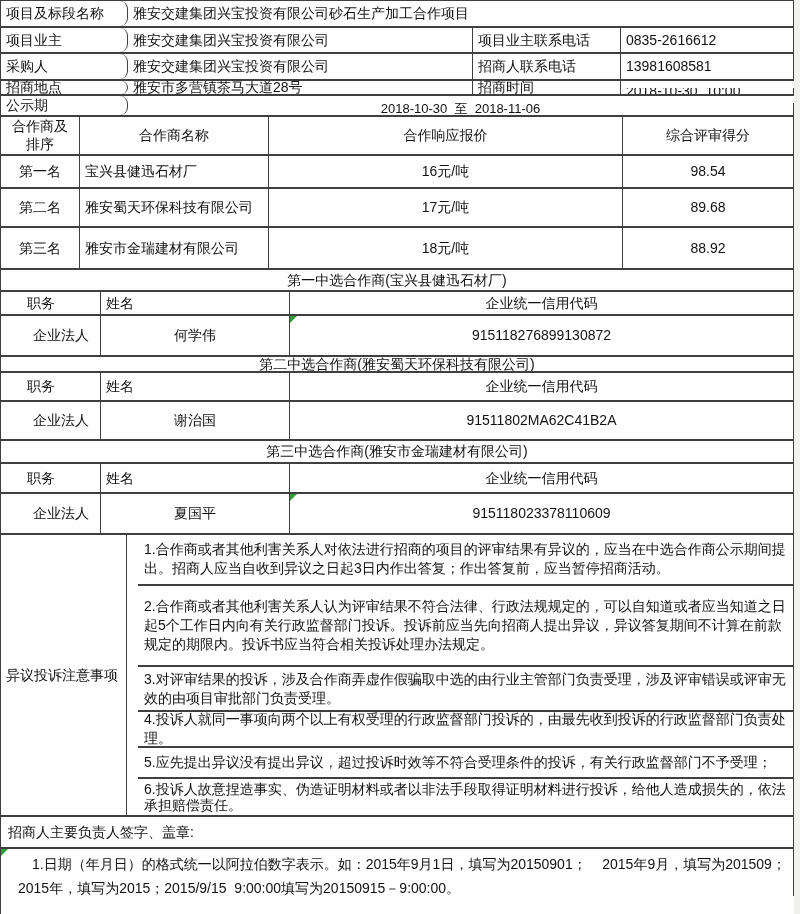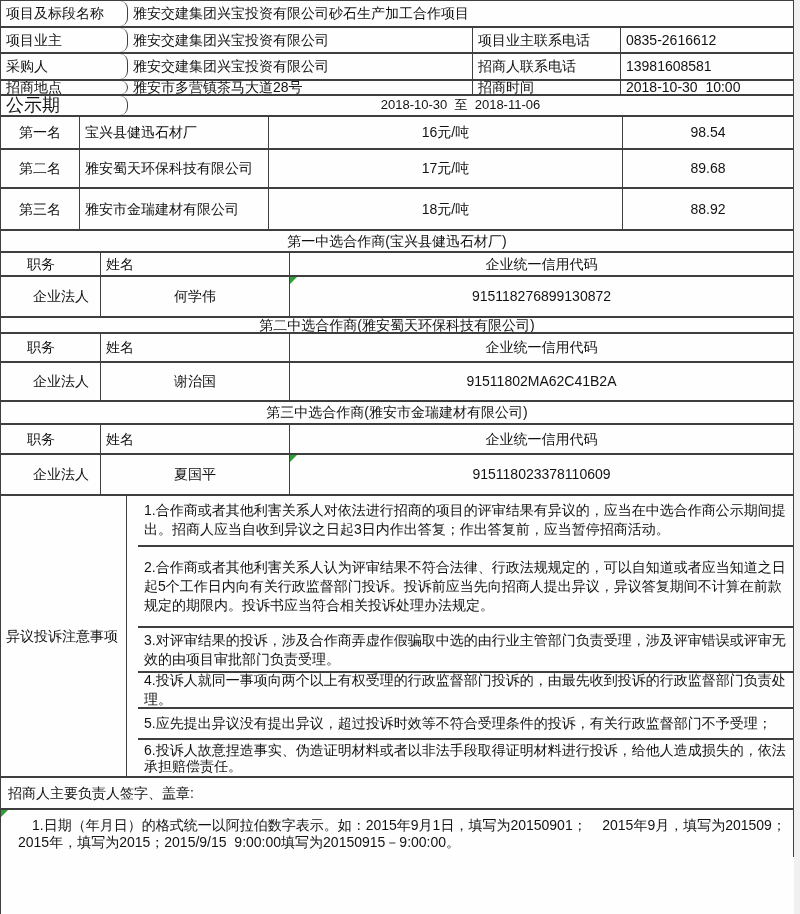--- a/index.html
+++ b/index.html
@@ -28,21 +28,21 @@
   .row.noline{border-bottom:none;}
   .cell{
     display:flex;align-items:center;
     border-right:1px solid var(--bc);
     padding:1px 5px;
     overflow:hidden;
     position:relative;
     line-height:1.3;
   }
   .ctr{justify-content:center;text-align:center;}
-  .pre{white-space:pre-wrap;}
+  .pre{white-space:pre-wrap;margin-top:7px;}
   
   .c1{width:127px;border-radius:8px;}  .c2{width:345px;}  .c3{width:148px;}  .c4{flex:1;}
   
   .r1{width:79px;}   .r2{width:189px;}  .r3{width:354px;}  .r4{flex:1;}
   
   .w1{width:79px;margin-left:21px;}   .w2{width:189px;}  .w3{flex:1;}
   
   .o1{width:126px;}
   .full{flex:1;}
   .rankhead .cell{line-height:1.25;}
@@ -87,24 +87,30 @@
   </div>
 
   <div class="row" style="height:15px">
     <div class="cell c1">招商地点</div>
     <div class="cell c2">雅安市多营镇茶马大道28号</div>
     <div class="cell c3">招商时间</div>
     <div class="cell c4 pre">2018-10-30  10:00</div>
   </div>
 
   <div class="row" style="height:21px;font-size:13px">
-    <div class="cell c1" style="font-size:18px">公示期</div>
+    <div class="cell c1" style="font-size:14px">公示期</div>
     <div class="cell full ctr pre">2018-10-30  至  2018-11-06</div>
   </div>
 
+  <div class="row rankhead" style="height:39px">
+    <div class="cell r1 ctr">合作商及排序</div>
+    <div class="cell r2 ctr">合作商名称</div>
+    <div class="cell r3 ctr">合作响应报价</div>
+    <div class="cell r4 ctr">综合评审得分</div>
+  </div>
 
   <div class="row" style="height:33px">
     <div class="cell r1 ctr">第一名</div>
     <div class="cell r2">宝兴县健迅石材厂</div>
     <div class="cell r3 ctr">16元/吨</div>
     <div class="cell r4 ctr">98.54</div>
   </div>
 
   <div class="row" style="height:39px">
     <div class="cell r1 ctr">第二名</div>

